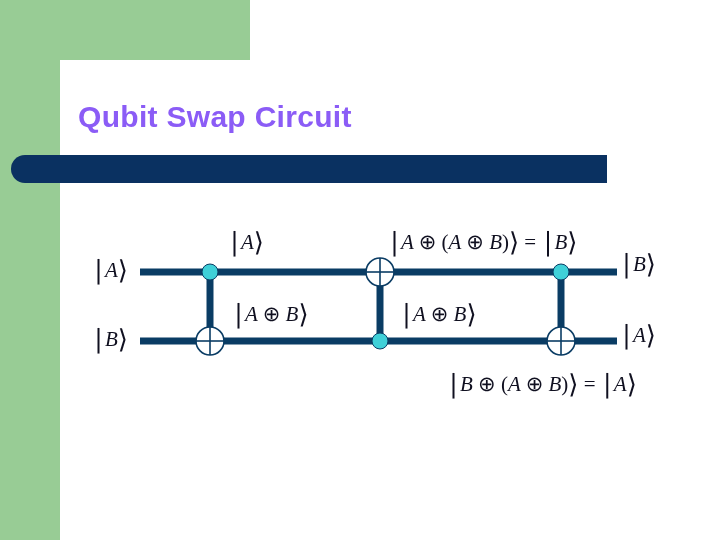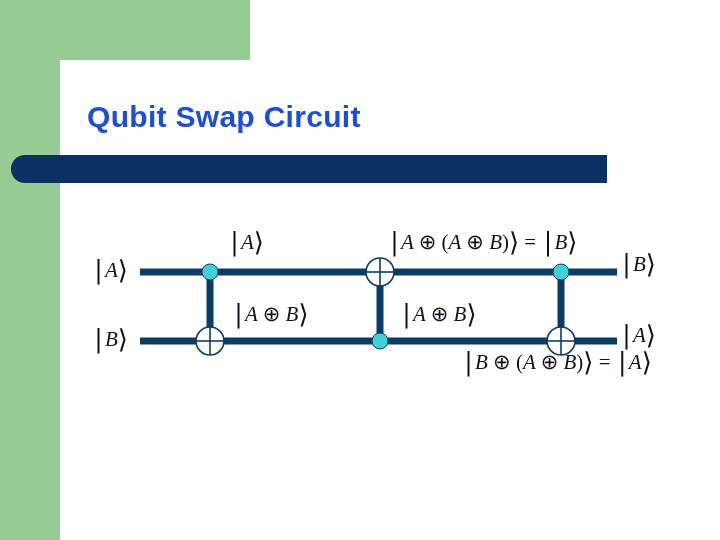--- a/index.html
+++ b/index.html
@@ -43,24 +43,23 @@
     border-top-left-radius: 34px;
   }
 
   
   .title {
     position: absolute;
     left: 78px;
     top: 100px;
     font-size: 30px;
     font-weight: bold;
-    color: #1d4ed8;
+    color: #8b5cf6;
     letter-spacing: 0.3px;
     white-space: nowrap;
-    margin-left: 9px;
   }
   .title-bar {
     position: absolute;
     left: 11px;
     top: 155px;
     width: 596px;
     height: 28px;
     background: #0a3161;
     border-top-left-radius: 14px;
     border-bottom-left-radius: 14px;
@@ -136,18 +135,18 @@
       </g>
   </svg>
 
   <div id="circuit-labels">
       <div class="mlabel" style="left: 92px; top: 258px;"><span class="ket-bar">∣</span>A<span class="ket-ang">⟩</span></div>
       <div class="mlabel" style="left: 92px; top: 327px;"><span class="ket-bar">∣</span>B<span class="ket-ang">⟩</span></div>
       <div class="mlabel" style="left: 228px; top: 230px;"><span class="ket-bar">∣</span>A<span class="ket-ang">⟩</span></div>
       <div class="mlabel" style="left: 232px; top: 302px;"><span class="ket-bar">∣</span>A <span class="up">⊕</span> B<span class="ket-ang">⟩</span></div>
       <div class="mlabel" style="left: 388px; top: 230px;"><span class="ket-bar">∣</span>A <span class="up">⊕</span> <span class="up">(</span>A <span class="up">⊕</span> B<span class="up">)</span><span class="ket-ang">⟩</span> <span class="up">=</span> <span class="ket-bar">∣</span>B<span class="ket-ang">⟩</span></div>
       <div class="mlabel" style="left: 400px; top: 302px;"><span class="ket-bar">∣</span>A <span class="up">⊕</span> B<span class="ket-ang">⟩</span></div>
-      <div class="mlabel" style="left: 447px; top: 350px; margin-left: 15px;"><span class="ket-bar">∣</span>B <span class="up">⊕</span> <span class="up">(</span>A <span class="up">⊕</span> B<span class="up">)</span><span class="ket-ang">⟩</span> <span class="up">=</span> <span class="ket-bar">∣</span>A<span class="ket-ang">⟩</span></div>
+      <div class="mlabel" style="left: 447px; top: 372px;"><span class="ket-bar">∣</span>B <span class="up">⊕</span> <span class="up">(</span>A <span class="up">⊕</span> B<span class="up">)</span><span class="ket-ang">⟩</span> <span class="up">=</span> <span class="ket-bar">∣</span>A<span class="ket-ang">⟩</span></div>
       <div class="mlabel" style="left: 620px; top: 252px;"><span class="ket-bar">∣</span>B<span class="ket-ang">⟩</span></div>
       <div class="mlabel" style="left: 620px; top: 323px;"><span class="ket-bar">∣</span>A<span class="ket-ang">⟩</span></div>
     </div>
 
 </div>
 
 </body></html>

